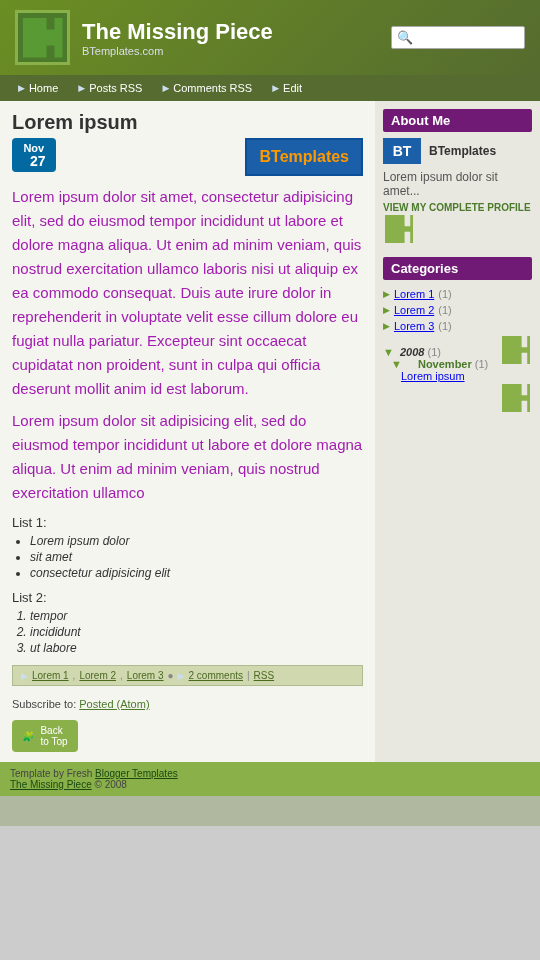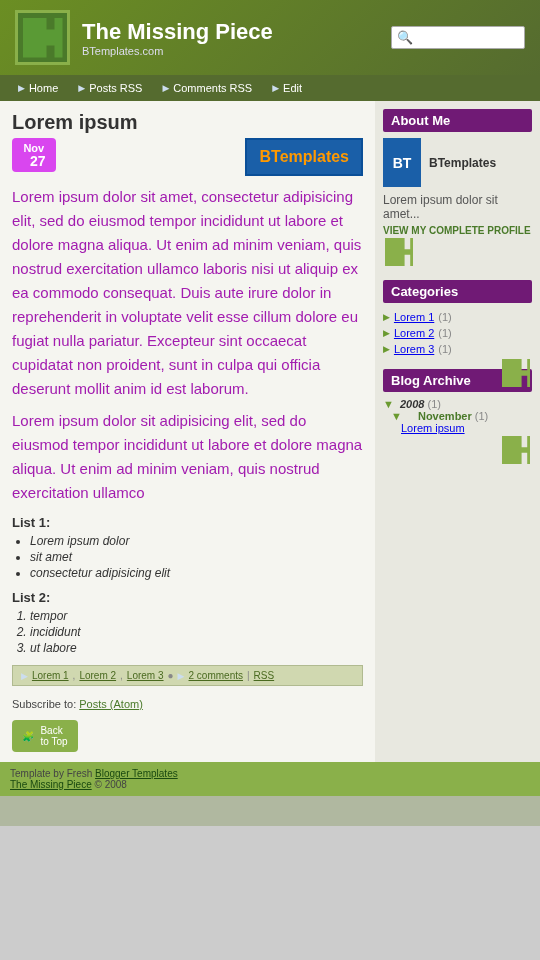--- a/index.html
+++ b/index.html
@@ -80,21 +80,21 @@
       margin-bottom: 4px;
     }
     .post-meta {
       font-size: 10px;
       color: #666;
       margin-bottom: 8px;
     }
     .post-meta a { color: #6a9a30; }
 
     .date-badge {
-      background: #d946ef;
+      background: #0369a1;
       color: #fff;
       padding: 4px 10px;
       border-radius: 4px;
       text-align: center;
       float: left;
       margin-right: 10px;
       margin-bottom: 5px;
     }
     .date-badge .month { font-size: 11px; font-weight: bold; }
     .date-badge .day { font-size: 14px; font-weight: bold; line-height: 1; margin-left: 8px; }
@@ -107,21 +107,21 @@
       font-weight: bold;
       padding: 8px 12px;
       border: 2px solid #0a4f98;
       margin-left: 8px;
     }
     .btemplates-logo span { color: #f90; }
 
     .post-body { font-size: 15px; line-height: 1.6; color: #a21caf; clear: both; margin-top: 8px; }
     .post-body p { margin-bottom: 8px; }
 
-    .list-title { font-weight: bold; margin: 10px 0 4px; font-size: 13px; }
+    .list-title { font-weight: normal; margin: 10px 0 4px; font-size: 13px; }
     .content-list { margin-left: 18px; margin-bottom: 8px; font-style: italic; }
     .content-list li { margin-bottom: 2px; }
     .content-list.ordered { list-style-type: decimal; }
     .content-list.unordered { list-style-type: disc; }
 
     
     .post-footer {
       background: #d0d8b0;
       border: 1px solid #b0ba90;
       padding: 4px 8px;
@@ -175,21 +175,21 @@
       padding: 4px 8px;
       margin-bottom: 6px;
       border-radius: 2px;
     }
     .widget-content { font-size: 11px; }
 
     
     .about-me { display: flex; flex-direction: column; }
     .about-me-header { display: flex; align-items: center; gap: 8px; margin-bottom: 6px; }
     .about-avatar {
-      width: 38px; height: 49px;
+      width: 38px; height: 26px;
       background: #1a5fa8;
       display: flex; align-items: center; justify-content: center;
       color: #fff; font-size: 14px; font-weight: bold;
       flex-shrink: 0;
     }
     .about-name { font-weight: bold; font-size: 12px; color: #333; }
     .about-text { font-size: 12px; color: #555; margin-bottom: 4px; }
     .about-link { color: #4a7a2a; font-size: 10px; text-decoration: none; text-transform: uppercase; font-weight: bold; }
 
     
@@ -320,21 +320,21 @@
         <span class="nav-arrow">▶</span>
         <a href="#">2 comments</a>
         <span class="sep">|</span>
         <a href="#">RSS</a>
       </div>
     </div>
 
     
     <div class="subscribe">
       <span>Subscribe to:</span>
-      <a href="#">Posts (Atom)</a>
+      <a href="#">Posted (Atom)</a>
     </div>
 
     
     <div class="back-to-top">
       <span>🧩</span>
       <span>
         <span>Back</span>
         <br>
         <span>to Top</span>
       </span>
@@ -375,21 +375,20 @@
         <div class="category-item">
           <span class="cat-arrow">▶</span>
           <a href="#">Lorem 3</a>
           <span class="cat-count">(1)</span>
         </div>
         <div class="widget-puzzle"></div>
       </div>
     </div>
 
     <div class="widget">
-      <div class="widget-title">Blog Archive</div>
       <div class="widget-content">
         <div>
           <span class="archive-triangle">▼</span>
           <span class="archive-year">2008</span>
           <span class="cat-count">(1)</span>
         </div>
         <div>
           <span class="archive-triangle" style="margin-left:8px;">▼</span>
           <span class="archive-month">November</span>
           <span class="cat-count">(1)</span>

